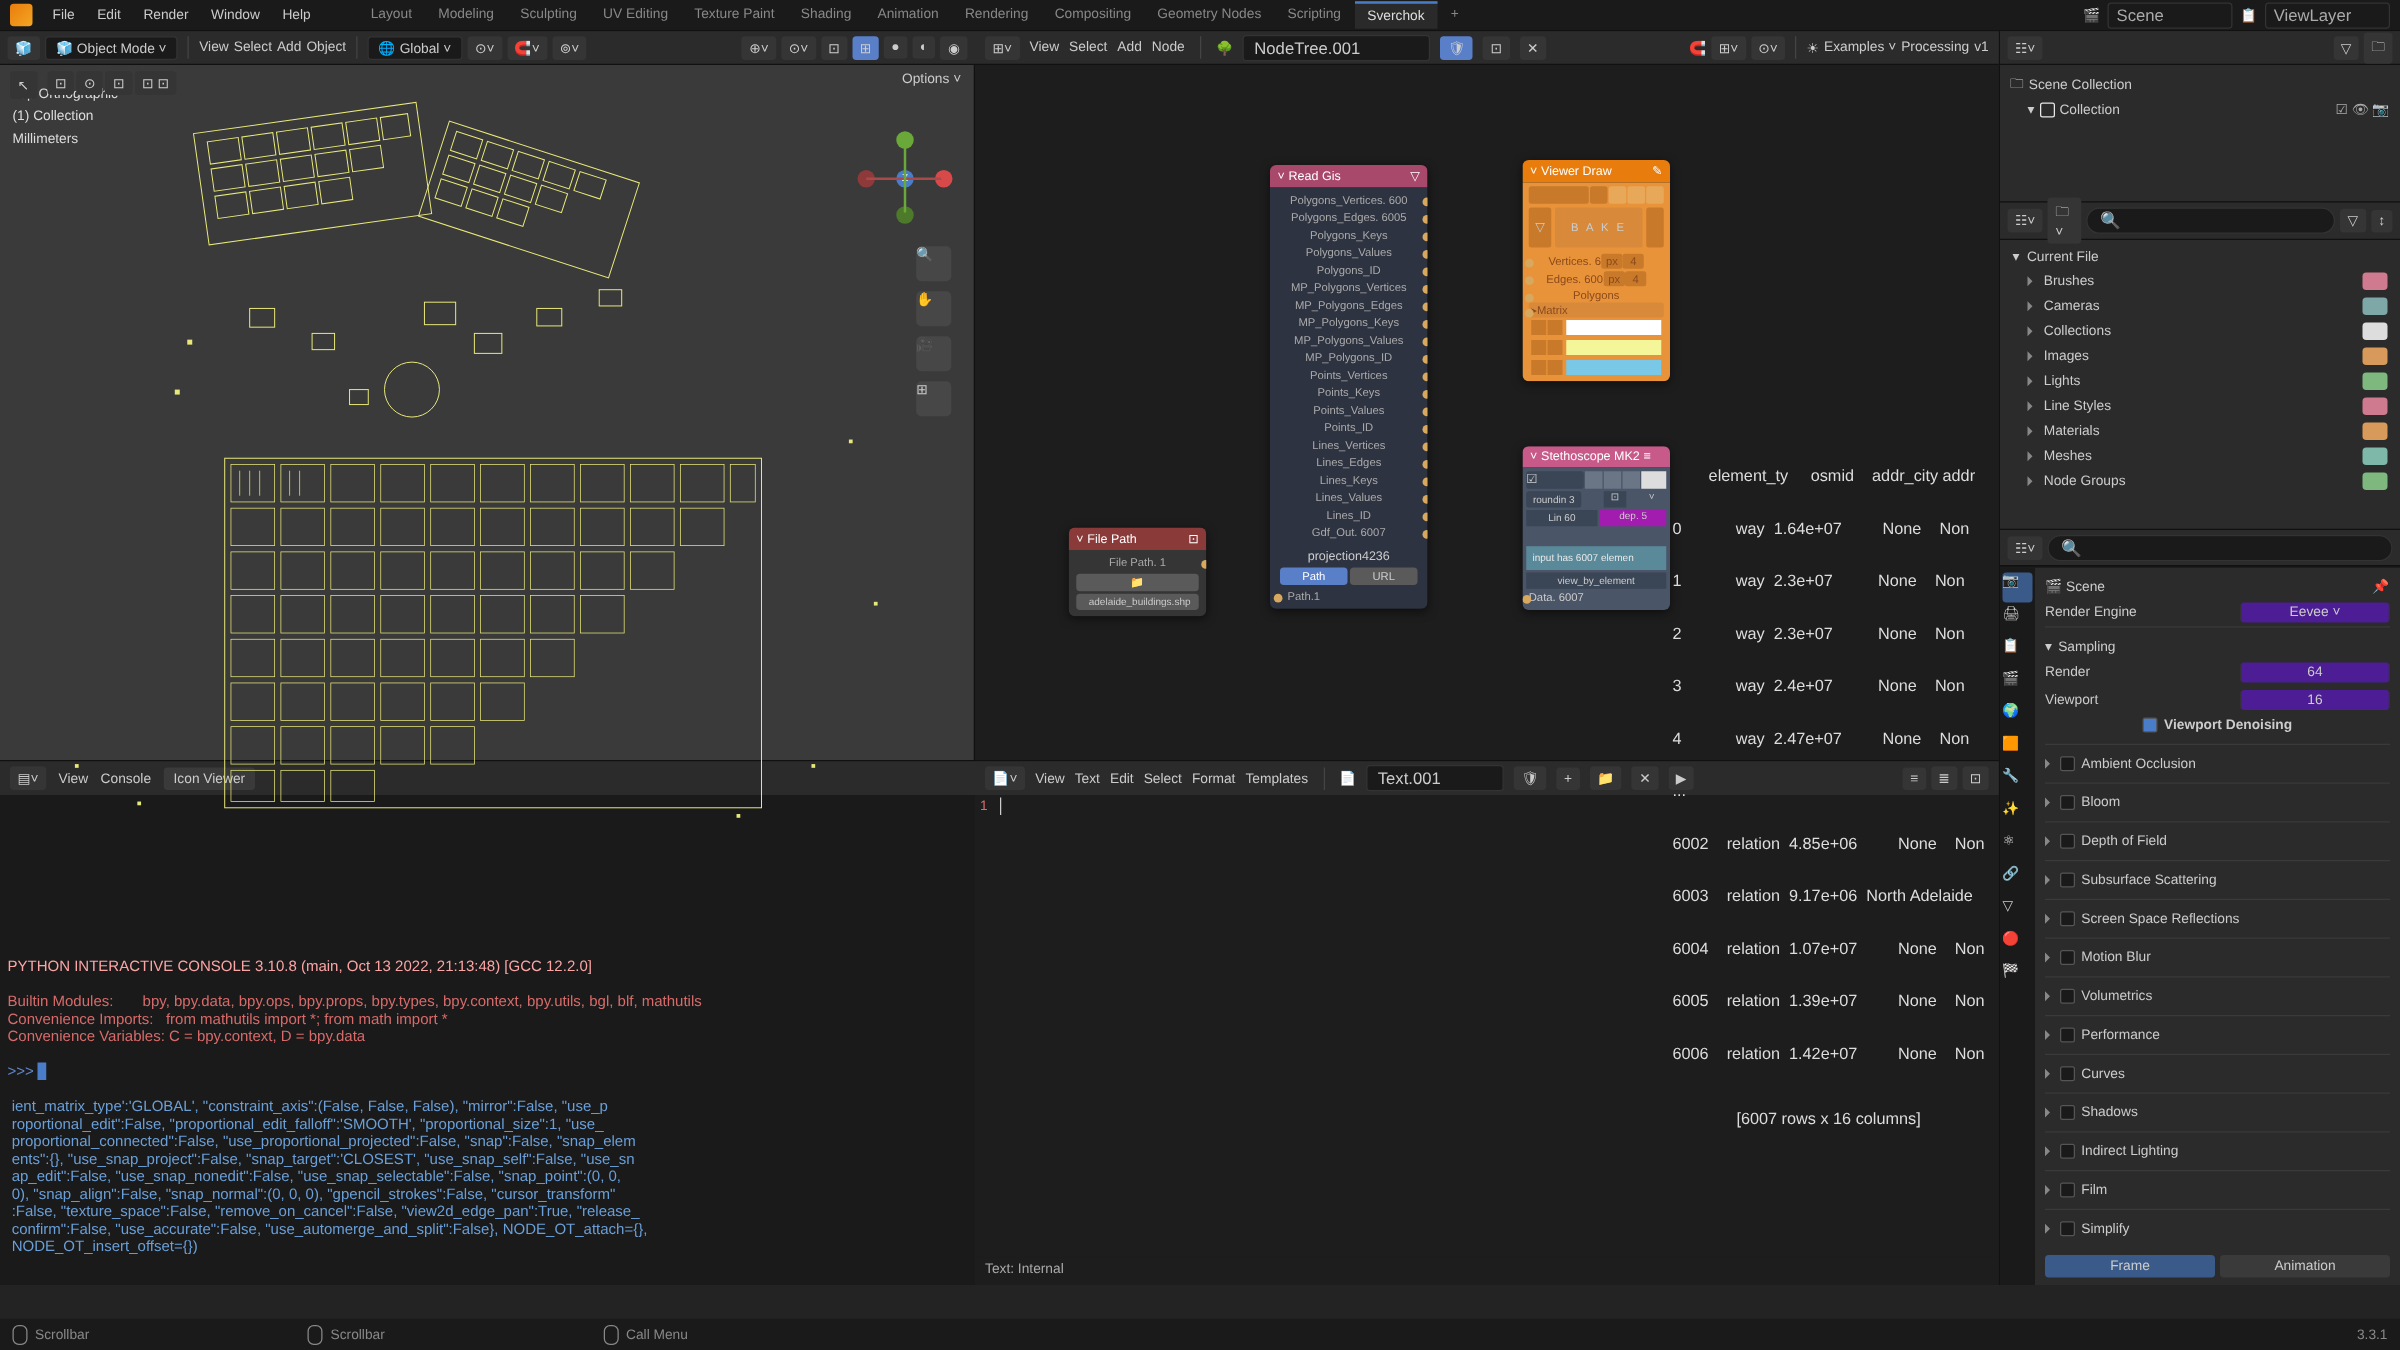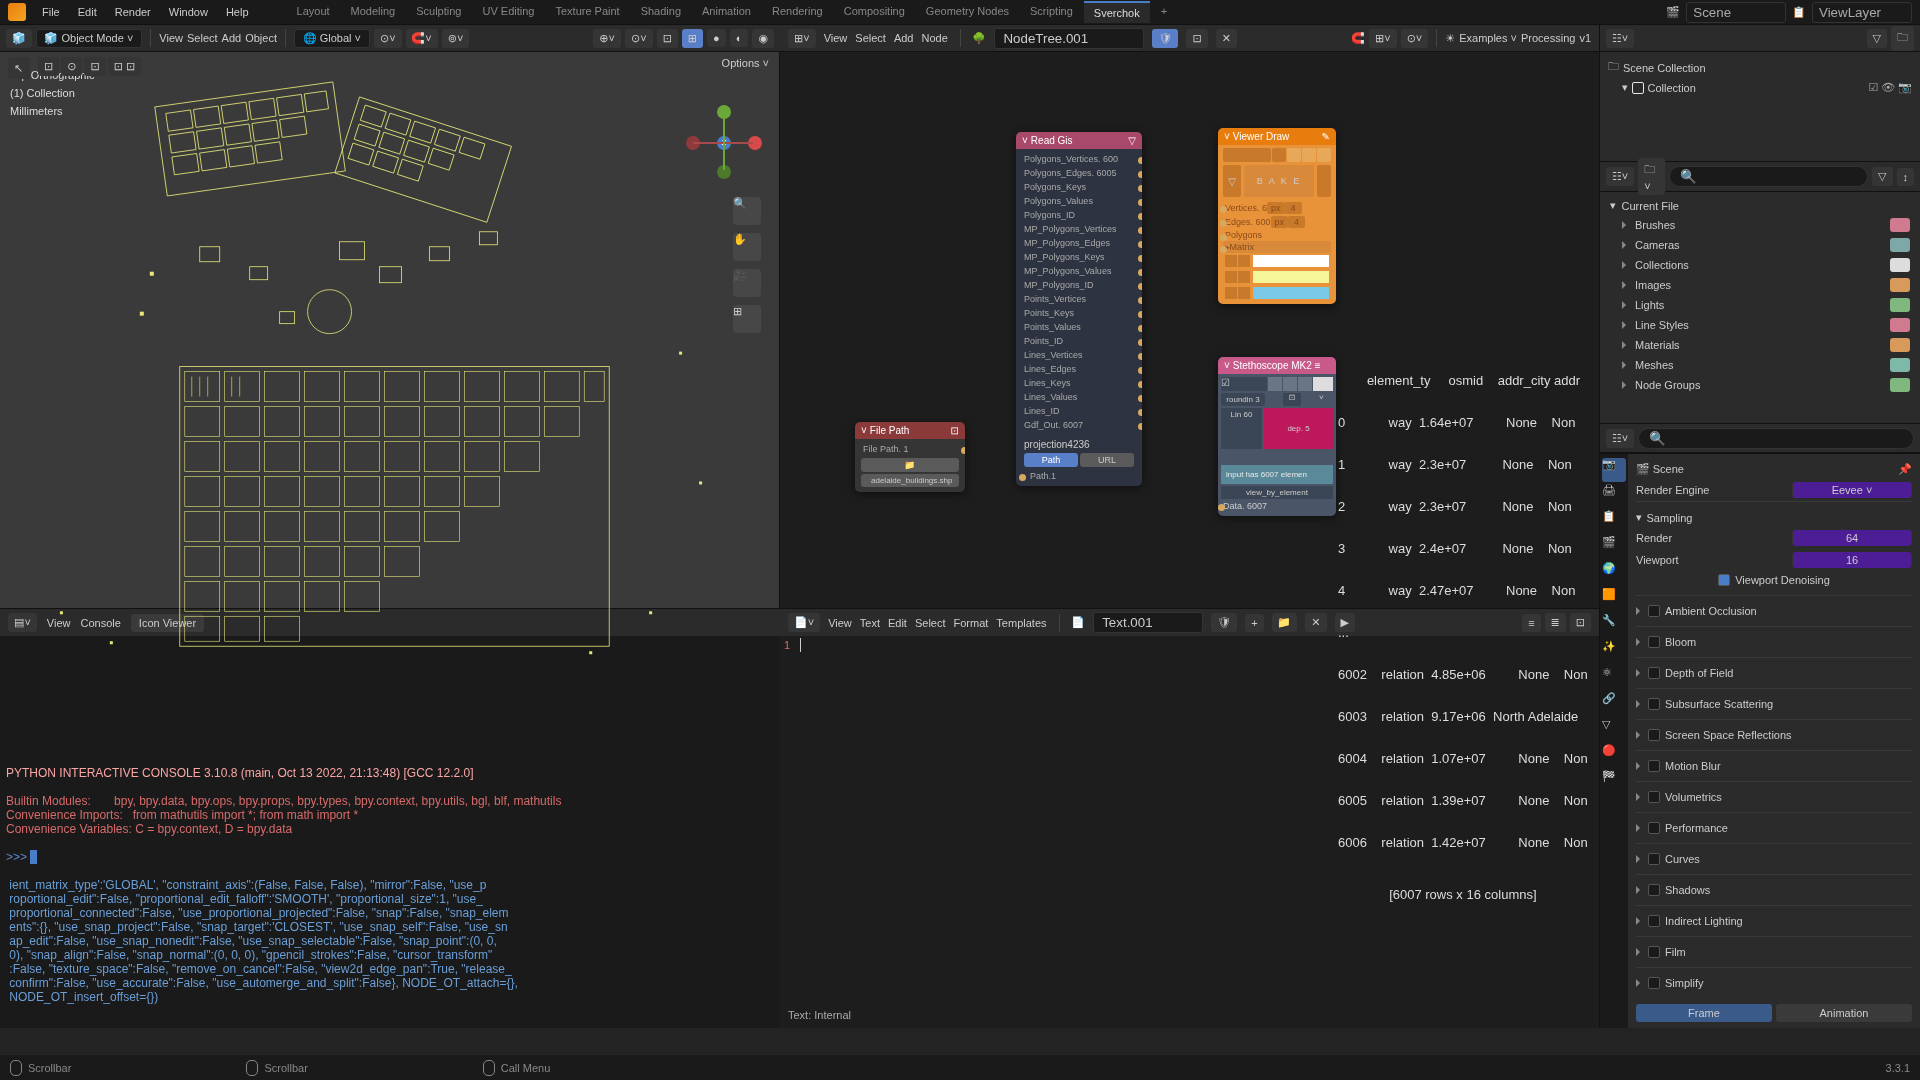--- a/index.html
+++ b/index.html
@@ -51,21 +51,21 @@
 
 .mid-col { flex: 1; display: flex; flex-direction: column; border-right: 1px solid #111; }
 .node-header { height: 27px; background: #2b2b2b; display: flex; align-items: center; padding: 0 8px; gap: 8px; border-bottom: 1px solid #111; }
 .node-editor { flex: 1; background: #1d1d1d; position: relative; }
 .node-input { background: #1a1a1a; border: 1px solid #333; border-radius: 3px; padding: 2px 8px; color: #ccc; }
 
 
 .node { position: absolute; border-radius: 5px; font-size: 10px; overflow: hidden; box-shadow: 0 2px 8px rgba(0,0,0,0.5); }
 .node-hdr { padding: 3px 6px; color: #fff; display: flex; align-items: center; gap: 3px; }
 .node-body { background: #353535; padding: 3px 0; }
-.node-row { padding: 2px 8px; display: flex; justify-content: flex-start; align-items: center; position: relative; }
+.node-row { padding: 2px 8px; display: flex; justify-content: center; align-items: center; position: relative; }
 .node-socket { width: 7px; height: 7px; border-radius: 50%; background: #d8a85f; position: absolute; top: 5px; }
 .node-socket.right { right: -3px; }
 .node-socket.left { left: -3px; }
 .node-grey .node-hdr { background: #444; }
 .node-readgis .node-hdr { background: #5a7fa8; }
 .node-readgis .node-body { background: #2d3340; color: #aaa; }
 .node-btn { background: #5a5a5a; padding: 2px 10px; border-radius: 3px; text-align: center; margin: 2px 6px; font-size: 9px; }
 .node-btn.blue { background: #5a7fc9; color: #fff; }
 .tiny-text { font-size: 9px; color: #aaa; text-align: right; }
 .node-swatch { width: 24px; height: 12px; display: inline-block; vertical-align: middle; margin-left: 2px; }
@@ -608,21 +608,21 @@
             <div style="width:14px;background:#6a7585;height:14px;"></div>
             <div style="width:20px;background:#ddd;height:14px;"></div>
           </div>
           <div style="display:flex;gap:18px;font-size:8px;">
             <div style="flex:1;background:#3a4555;padding:2px;text-align:center;border-radius:2px;"><span>roundin</span> <span>3</span></div>
             <div style="width:18px;background:#3a4555;text-align:center;">⊡</div>
             <div style="width:14px;">˅</div>
           </div>
           <div style="display:flex;gap:2px;font-size:8px;margin-top:2px;">
             <div style="flex:1;background:#3a4555;padding:2px;text-align:center;">Lin 60</div>
-            <div style="flex:1;background:#be185d;padding:16px;text-align:center;">dep. 5</div>
+            <div style="flex:1;background:#a21caf;padding:0;text-align:center;">dep. 5</div>
           </div>
           <div style="background:#5a8a9a;padding:5px;font-size:8px;margin-top:16px;color:#e8e8e8;">input has 6007 elemen</div>
           <div style="background:#3a4555;padding:2px;font-size:8px;margin-top:2px;text-align:center;">view_by_element</div>
           <div class="node-row" style="padding:2px;font-size:9px;justify-content:flex-start;">
               <span class="node-socket left"></span>
               <span>Data. 6007</span>
             </div>
         </div>
       </div>
 
@@ -791,21 +791,21 @@
         <div class="prop-section">
           <div class="prop-section-hdr">▾ <span>Sampling</span></div>
           <div class="prop-row">
               <span>Render</span>
               <div class="prop-input">64</div>
             </div>
           <div class="prop-row">
               <span>Viewport</span>
               <div class="prop-input">16</div>
             </div>
-          <div class="prop-row" style="justify-content:center;gap:5px;">
+          <div class="prop-row" style="justify-content:center;gap:5px;font-weight:bold;">
               <span class="checkbox checked"></span>
               <span>Viewport Denoising</span>
             </div>
         </div>
         <div id="prop-sections">
             <div class="prop-section">
               <div class="prop-section-hdr"><span class="triangle"></span><span class="checkbox"></span> Ambient Occlusion</div>
             </div>
             <div class="prop-section">
               <div class="prop-section-hdr"><span class="triangle"></span><span class="checkbox"></span> Bloom</div>

